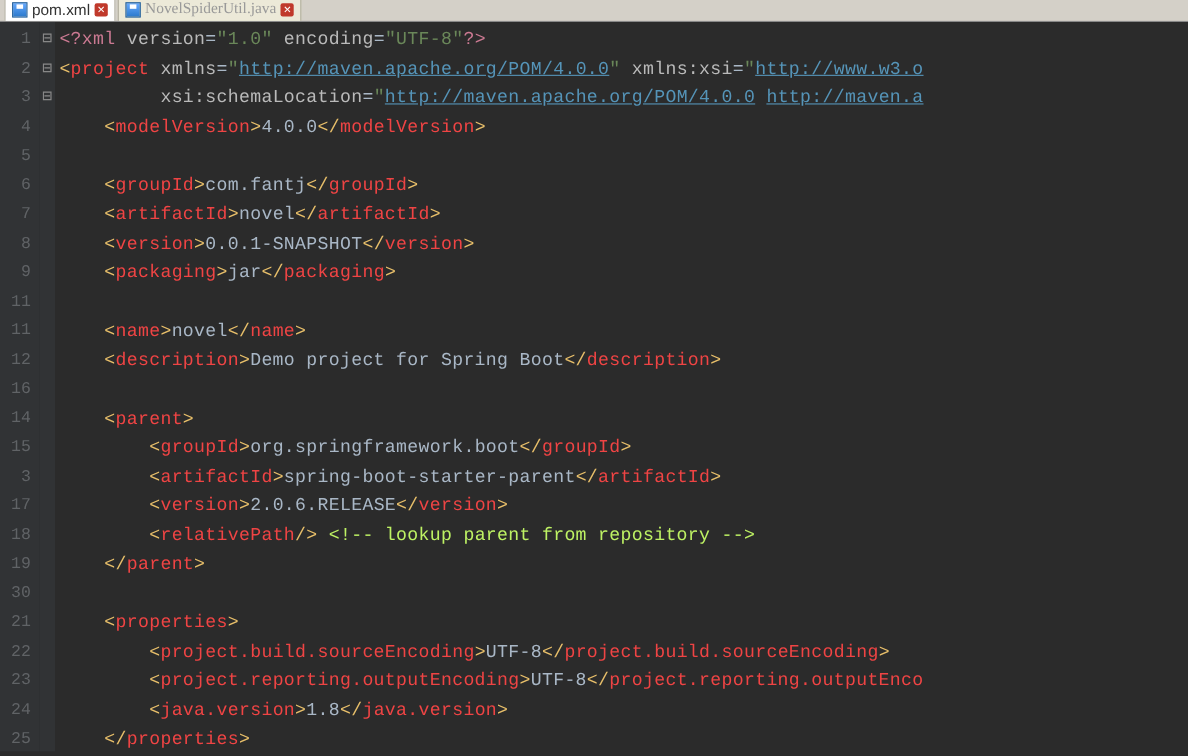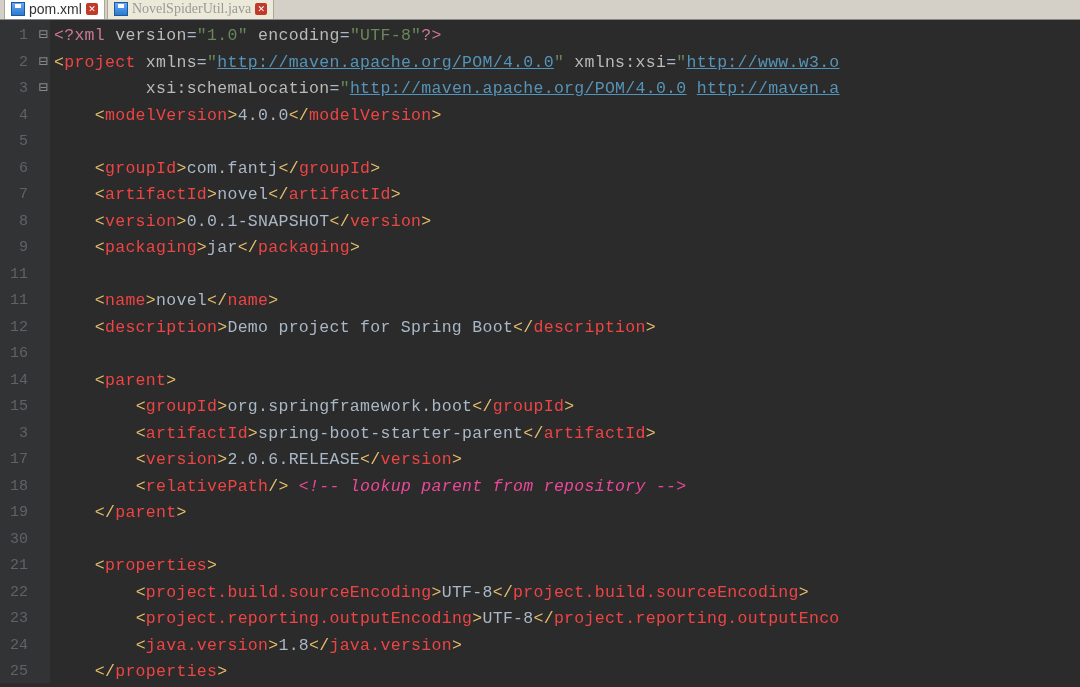--- a/index.html
+++ b/index.html
@@ -93,21 +93,21 @@
   white-space: pre;
   font-size: 16.5px;
   letter-spacing: 0.3px;
 }
 .pink { color: #cc7a93; }
 .tag { color: #ef4444; }
 .attr { color: #bababa; }
 .str { color: #6a8759; }
 .url { color: #5594b8; text-decoration: underline; margin-top: 20px; }
 .txt { color: #a9b7c6; }
-.cmt { color: #ec4899; font-style: italic; }
+.cmt { color: #bef264; }
 .punct { color: #e8bf6a; }
 .watermark {
   position: absolute;
   top: 290px;
   left: 410px;
   color: rgba(255,255,255,0.18);
   text-align: center;
   pointer-events: none;
   font-family: "Microsoft YaHei", sans-serif;
 }

